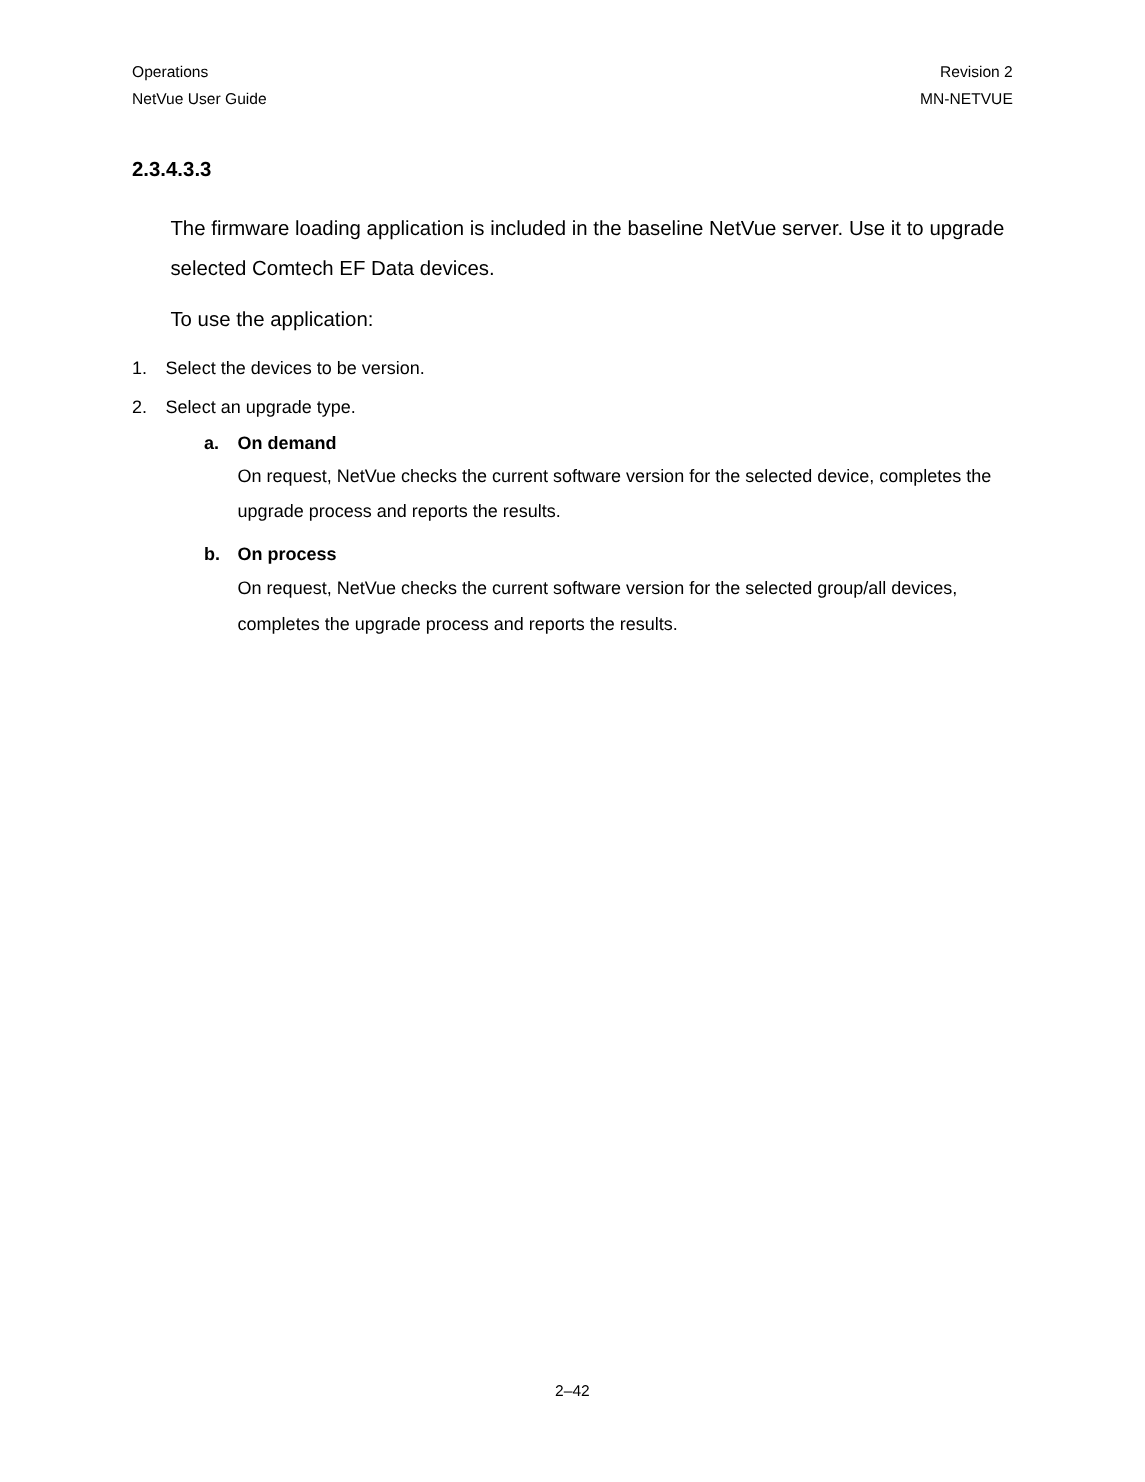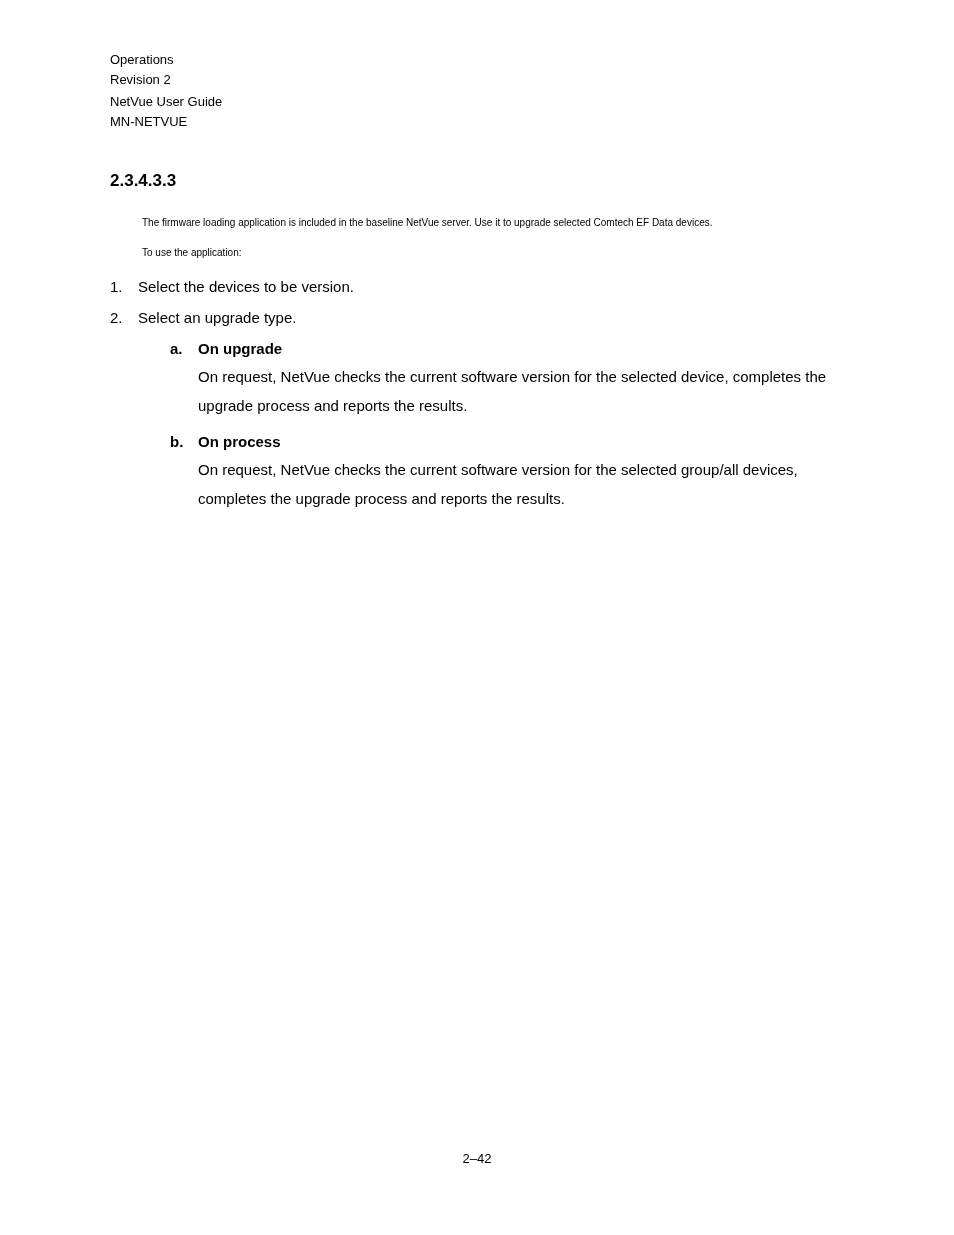--- a/index.html
+++ b/index.html
@@ -15,41 +15,40 @@
       height: 1235px;
       position: relative;
       padding: 50px 110px 40px 110px;
     }
     .header-row {
       display: flex;
       justify-content: space-between;
       font-size: 13px;
       line-height: 1.5;
       margin-bottom: 3px;
-      flex-direction: column;
     }
     .header-block {
       margin-bottom: 40px;
     }
     .section-heading {
       display: flex;
       align-items: baseline;
       margin-bottom: 22px;
     }
     .section-number {
       font-size: 17px;
       font-weight: bold;
       margin-right: 36px;
     }
     .section-title {
       font-size: 20px;
       font-weight: bold;
     }
     .body-text {
-      font-size: 10px;
+      font-size: 17px;
       line-height: 1.95;
       margin-left: 32px;
       margin-bottom: 10px;
     }
     .ol-list {
       list-style: none;
       margin-top: 8px;
     }
     .ol-item {
       display: flex;
@@ -123,21 +122,21 @@
   <li class="ol-item">
     <span class="ol-marker">2.</span>
     <span>Select an upgrade type.</span>
   </li>
 </ol>
 
 <ol class="sub-list">
   <li class="sub-item">
     <div class="sub-head">
       <span class="sub-marker">a.</span>
-      <span>On upgrade</span>
+      <span>On demand</span>
     </div>
     <p class="sub-body">On request, NetVue checks the current software version for the selected device, completes the upgrade process and reports the results.</p>
   </li>
   <li class="sub-item">
     <div class="sub-head">
       <span class="sub-marker">b.</span>
       <span>On process</span>
     </div>
     <p class="sub-body">On request, NetVue checks the current software version for the selected group/all devices, completes the upgrade process and reports the results.</p>
   </li>

